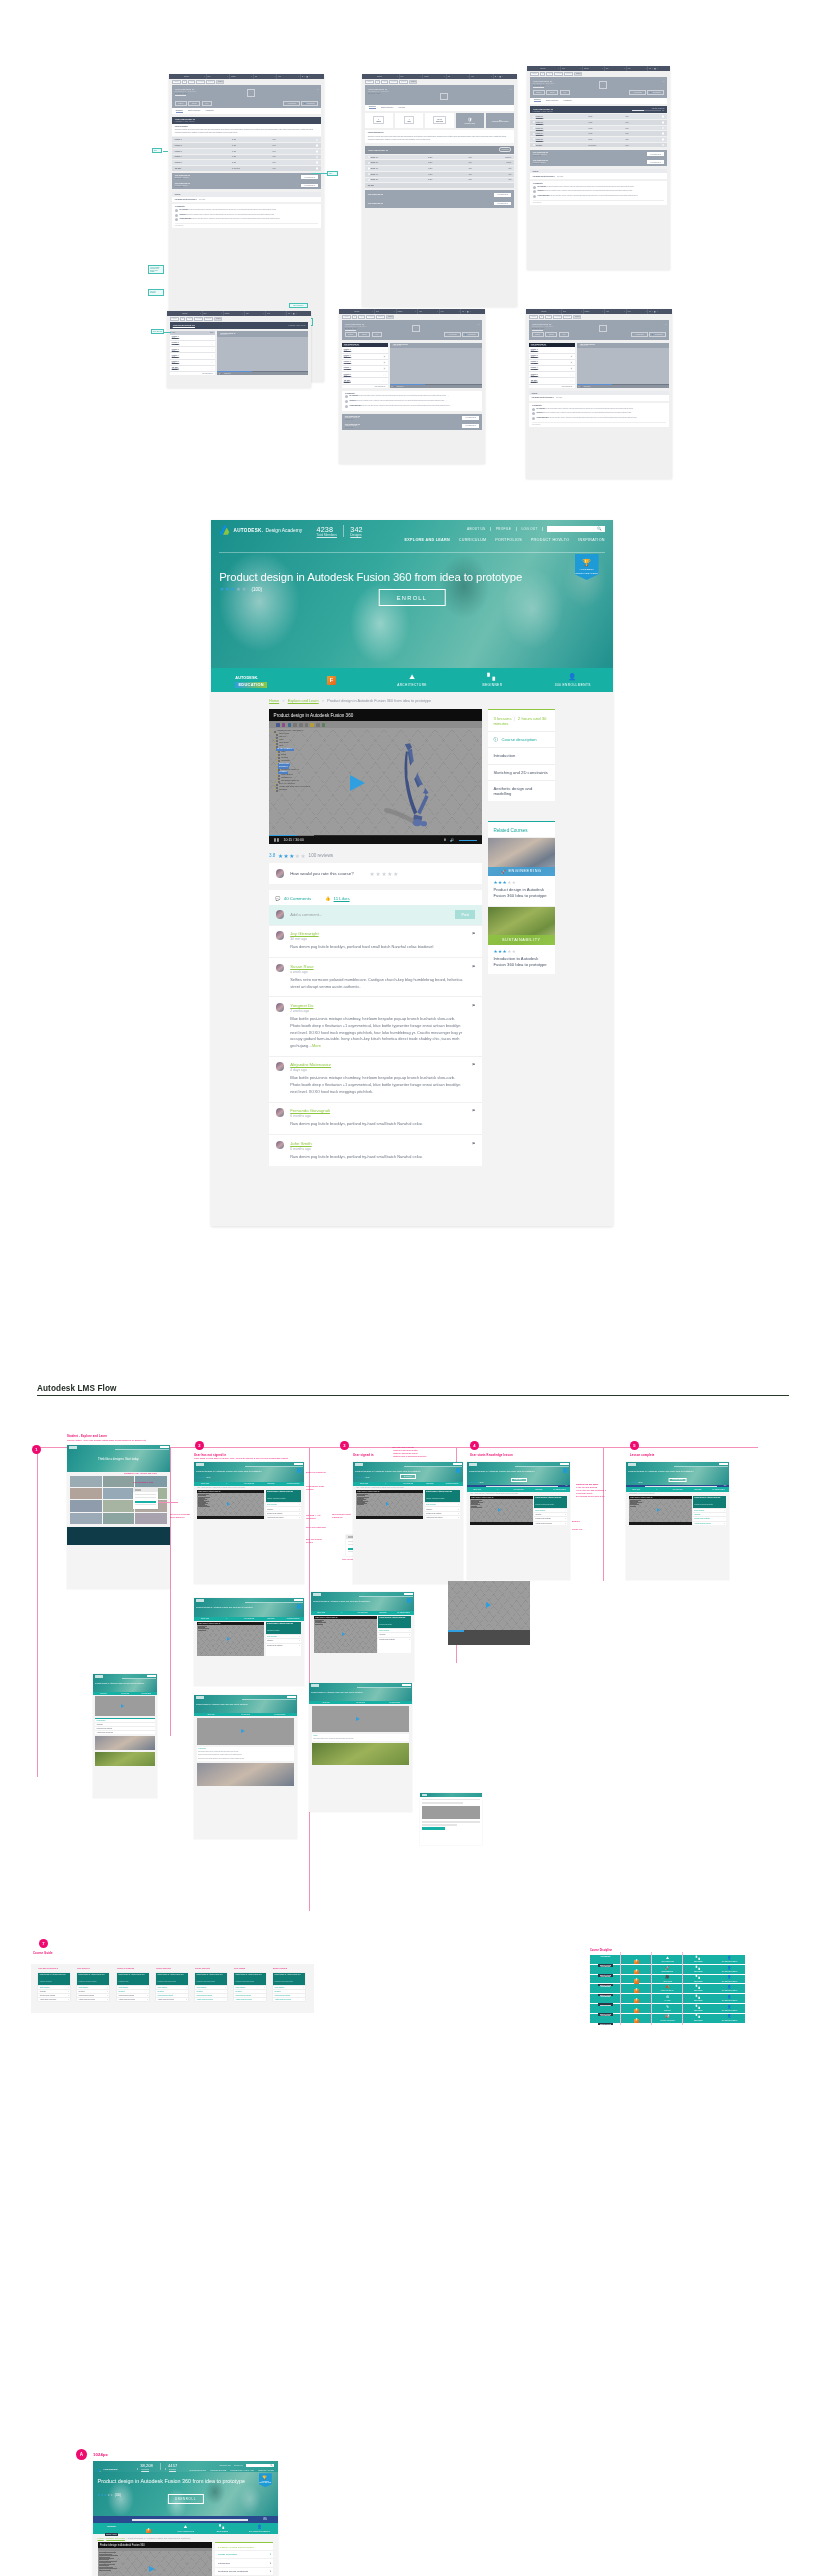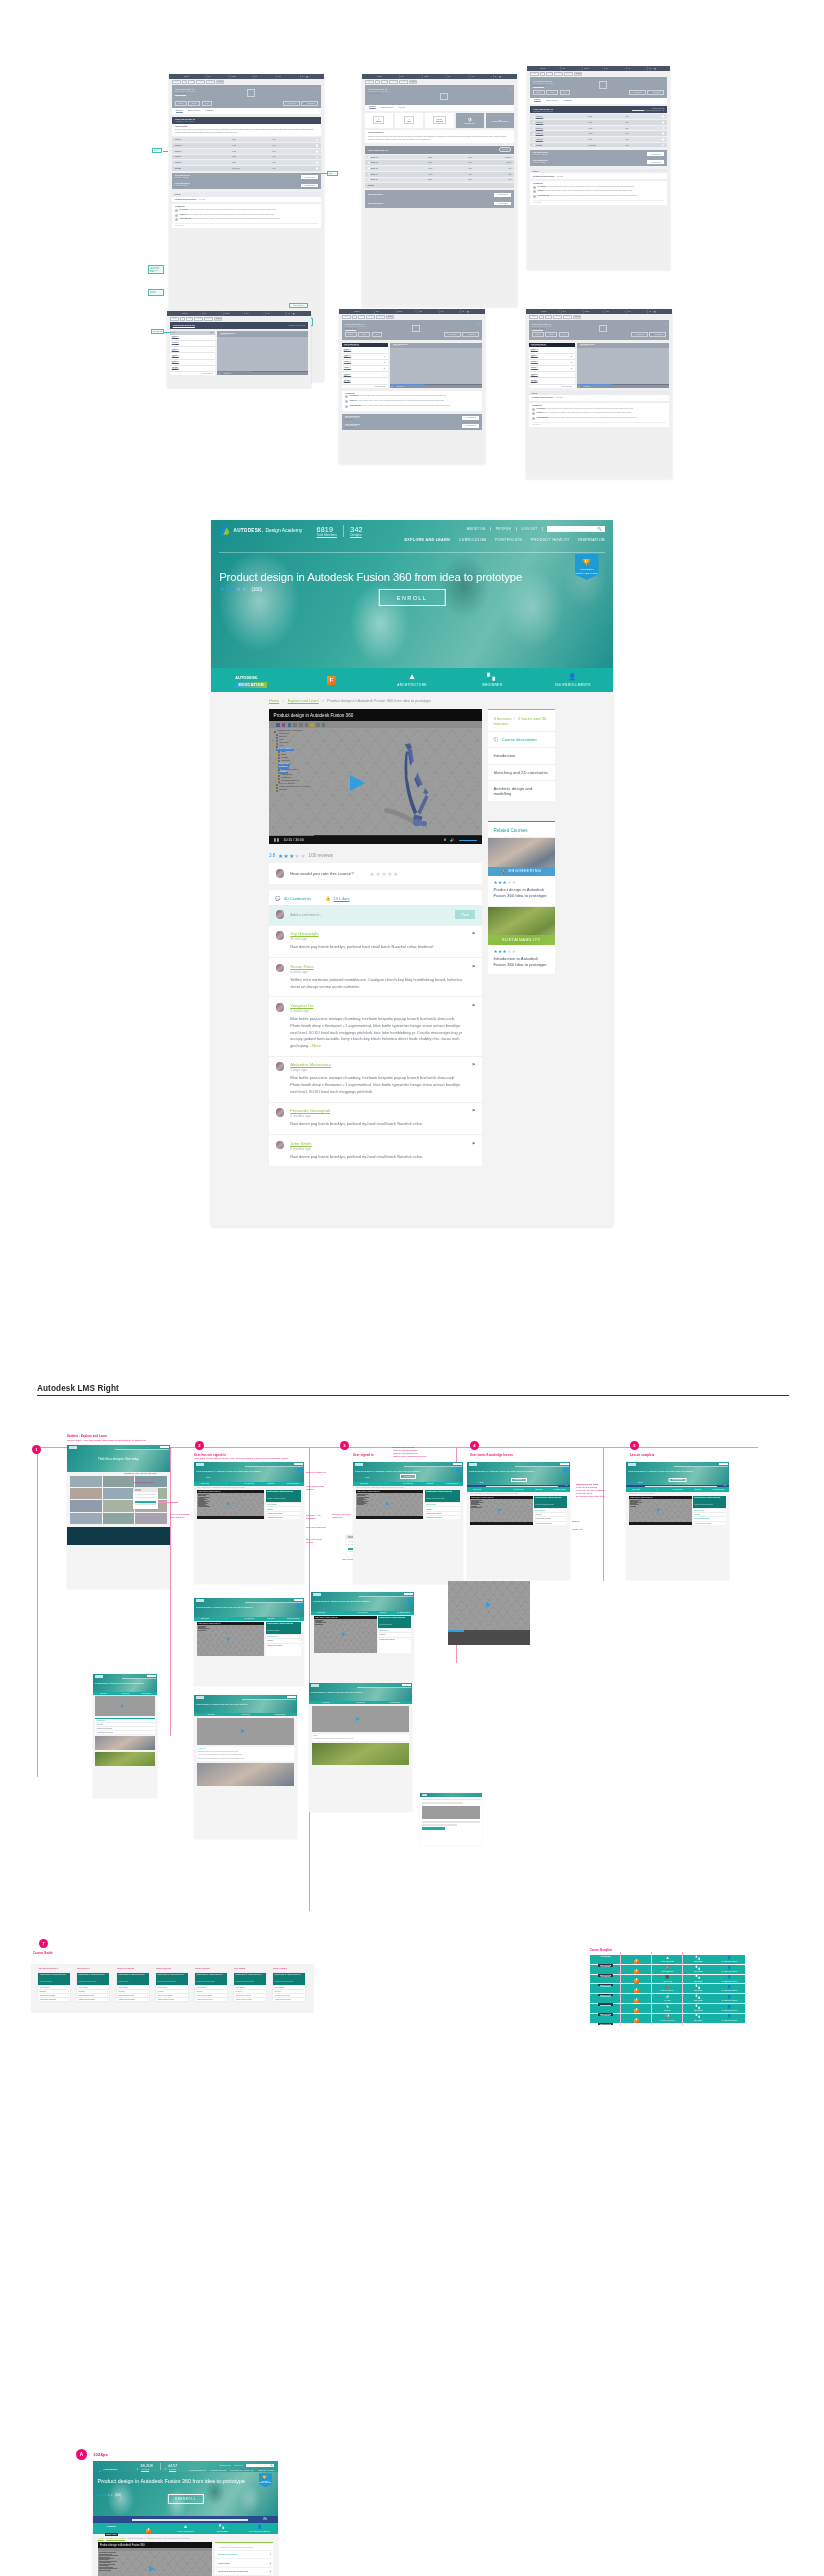--- a/index.html
+++ b/index.html
@@ -1388,21 +1388,21 @@
                 <polygon points="16,38 30,10 40,28 34,38" fill="#8bc53f"></polygon>
               </svg>
           </span>
           <span class="dm-logotext">
             <span class="l1">AUTODESK.</span>
             <span class="l2">Design Academy</span>
           </span>
         </div>
         <div class="dm-counts">
           <div class="dm-count">
-            <div class="n">6819</div>
+            <div class="n">4238</div>
             <div class="l">Total Members</div>
             </div>
           <div class="dm-count">
             <div class="n">342</div>
             <div class="l">Designs</div>
             </div>
         </div>
       </div>
       <div class="dm-utility">
         <span class="dm-ulink">ABOUT US</span>
@@ -1740,21 +1740,21 @@
             <div class="st"><span>★★★</span><span class="off">★★</span></div>
             <div class="tt">Introduction to Autodesk Fusion 360 Idea to prototype</div>
             </div>
         </div>
       </div>
     </div>
   </div>
 </div>
 
 <div id="flow">
-  <div class="flow-title">Autodesk LMS Right</div>
+  <div class="flow-title">Autodesk LMS Flow</div>
   <div class="flow-rule"></div>
 
   <div class="fline h" style="left:37px; top:82px; width:721px;"></div>
   <div class="fline v" style="left:37px; top:82px; height:330px;"></div>
   <div class="fline v" style="left:170px; top:82px; height:289px;"></div>
   <div class="fline v" style="left:309px; top:82px; height:464px;"></div>
   <div class="fline v" style="left:456px; top:82px; height:216px;"></div>
   <div class="fline v" style="left:603px; top:82px; height:134px;"></div>
 
   <div class="fnum" style="left:32px; top:80px;">1</div>

